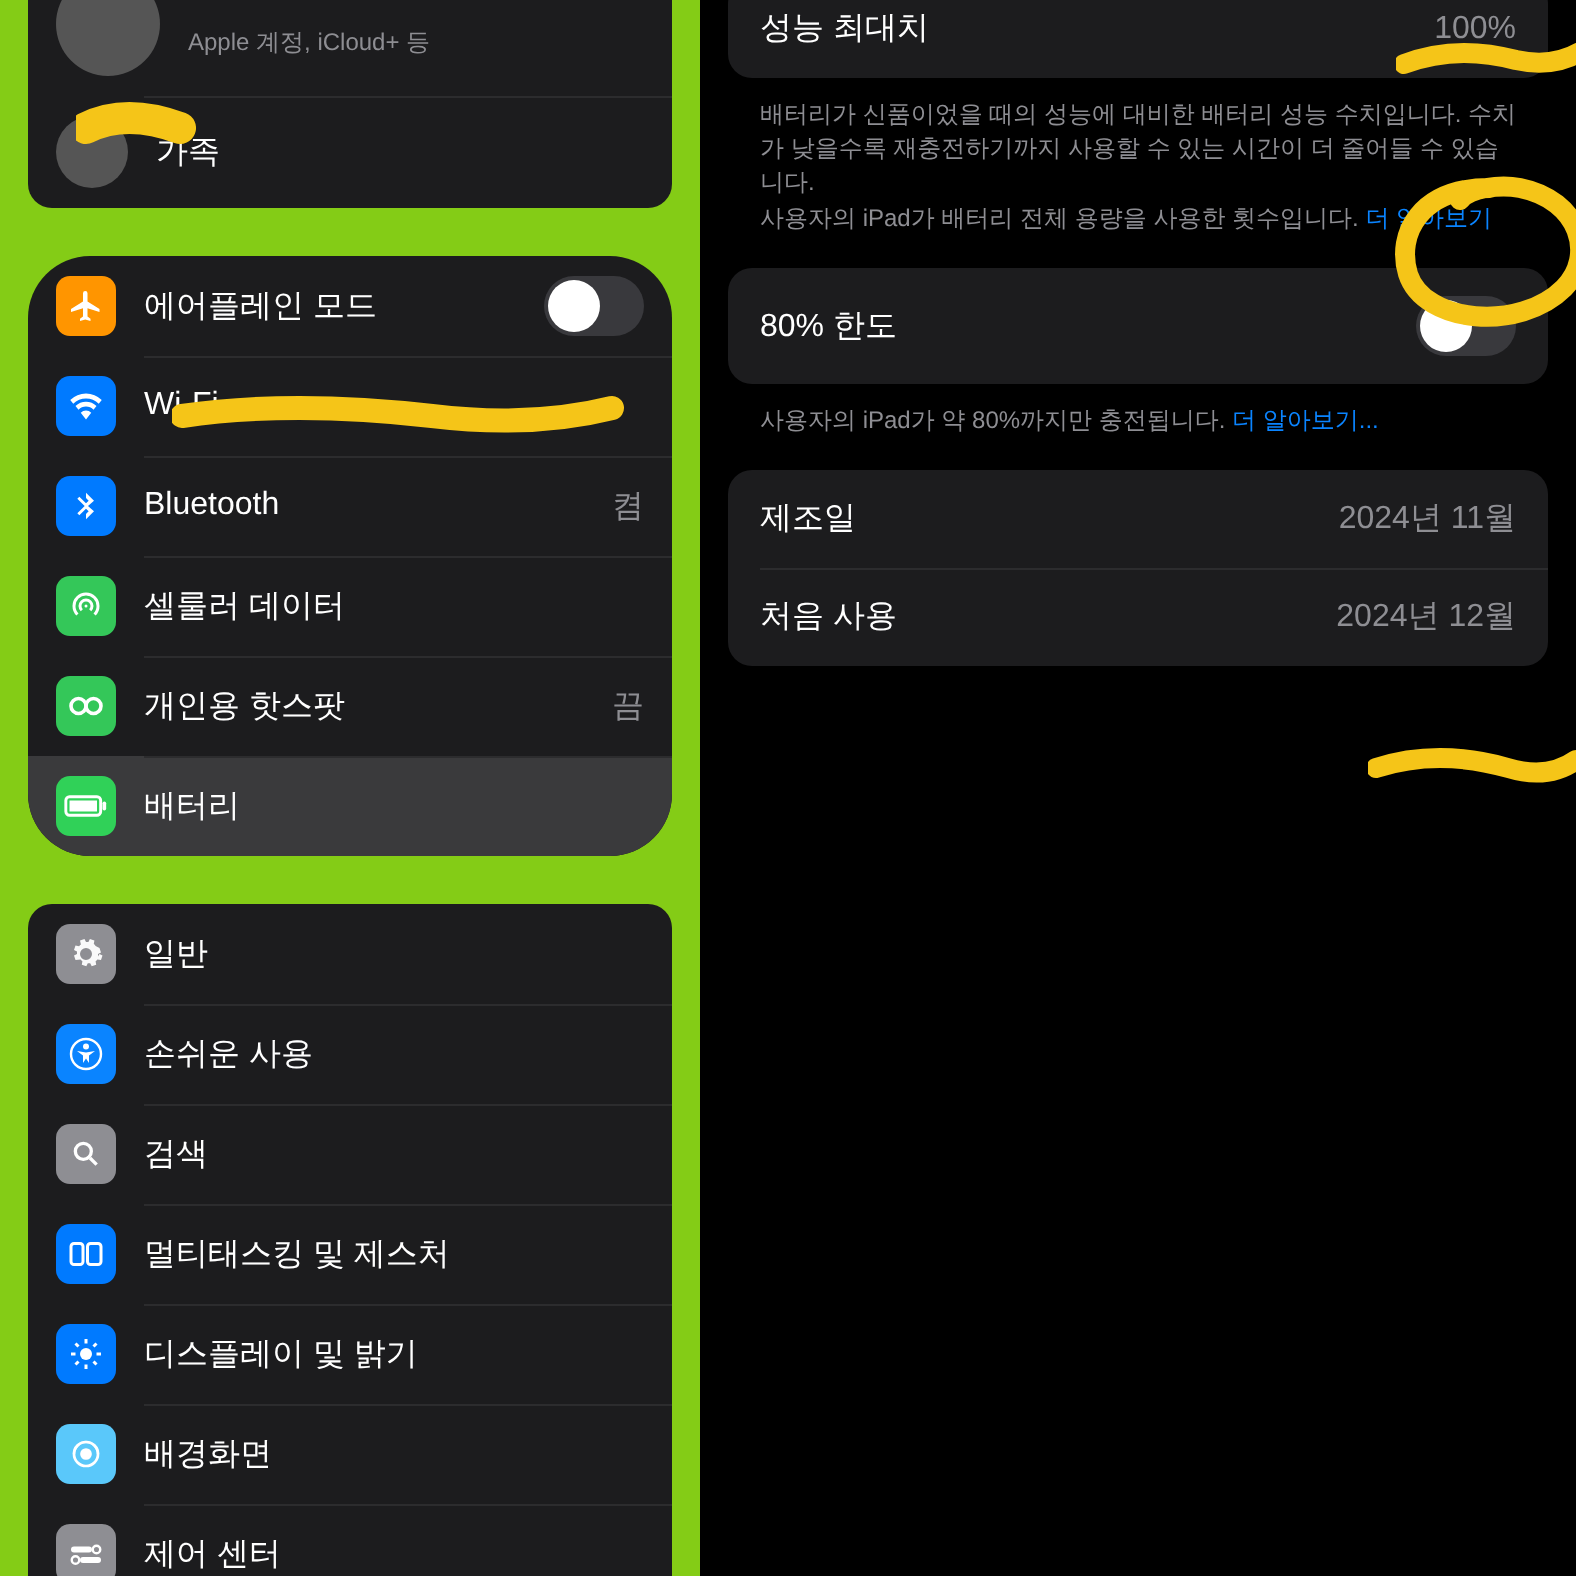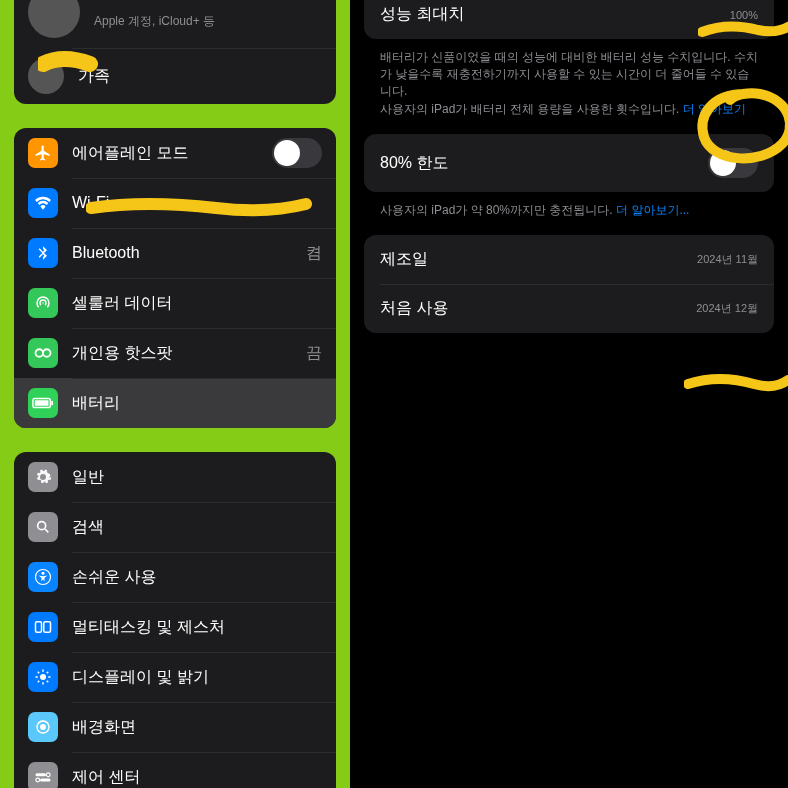--- a/index.html
+++ b/index.html
@@ -105,21 +105,21 @@
   .m-row + .m-row::before {
     content: "";
     position: absolute;
     left: 16px;
     right: 0;
     top: 0;
     height: 1px;
     background: #2c2c2e;
   }
   .m-label { font-size: 16px; color: #fff; }
-  .m-value { font-size: 11px; color: #8e8e93; }
+  .m-value { font-size: 16px; color: #8e8e93; }
   .footer-text {
     font-size: 12px;
     color: #8e8e93;
     padding: 6px 16px 16px 16px;
     line-height: 1.4;
   }
   .footer-text a { color: #0a84ff; text-decoration: none; }
 
   
   .annot {
@@ -157,21 +157,21 @@
     </div>
 
     <svg class="annot" style="left:70px; top:-8px; width:230px; height:40px;" viewBox="0 0 230 40">
       <path d="M5 20 Q40 10 90 18 Q140 28 200 14" stroke="#f5c518" stroke-width="14" fill="none" stroke-linecap="round"></path>
     </svg>
     <svg class="annot" style="left:24px; top:70px; width:60px; height:34px;" viewBox="0 0 60 34">
       <path d="M5 18 Q25 8 52 18" stroke="#f5c518" stroke-width="16" fill="none" stroke-linecap="round"></path>
     </svg>
   </div>
 
-  <div class="group" style="position:relative;">
+  <div class="group" style="position:relative;border-radius:31px;">
     <div class="row">
       <div class="icon bg-orange">
         <svg width="18" height="18" viewBox="0 0 24 24" fill="#fff">
             <path d="M21 16v-2l-8-5V3.5a1.5 1.5 0 0 0-3 0V9l-8 5v2l8-2.5V19l-2 1.5V22l3.5-1 3.5 1v-1.5L13 19v-5.5l8 2.5z"></path>
           </svg>
       </div>
       <span class="label">에어플레인 모드</span>
       <div class="spacer"></div>
       <div class="toggle">
           <div class="knob"></div>
@@ -236,37 +236,37 @@
   <div class="group">
     <div class="row">
       <div class="icon bg-gray">
         <svg width="18" height="18" viewBox="0 0 24 24" fill="#fff">
             <path d="M12 8a4 4 0 1 0 0 8 4 4 0 0 0 0-8zm9 4l2 1-1 3-2.4-.4a8 8 0 0 1-1.2 1.2l.4 2.4-3 1-1-2a8 8 0 0 1-1.6 0l-1 2-3-1 .4-2.4a8 8 0 0 1-1.2-1.2L5 16l-1-3 2-1a8 8 0 0 1 0-1.6l-2-1 1-3 2.4.4a8 8 0 0 1 1.2-1.2L8 3l3-1 1 2a8 8 0 0 1 1.6 0l1-2 3 1-.4 2.4a8 8 0 0 1 1.2 1.2L21 8l1 3-2 1a8 8 0 0 1 0 1.6z" opacity="0.95"></path>
           </svg>
       </div>
       <span class="label">일반</span>
     </div>
     <div class="row">
+      <div class="icon bg-blue2">
+        <svg width="18" height="18" viewBox="0 0 24 24" fill="#fff">
+            <circle cx="12" cy="12" r="10" fill="none" stroke="#fff" stroke-width="1.6"></circle>
+            <circle cx="12" cy="7" r="2"></circle>
+            <path d="M6 10l6 1 6-1-4 3v5l-2-3-2 3v-5z"></path>
+          </svg>
+      </div>
+      <span class="label">손쉬운 사용</span>
+    </div>
+    <div class="row">
       <div class="icon bg-gray">
         <svg width="16" height="16" viewBox="0 0 24 24" fill="none" stroke="#fff" stroke-width="2.5">
             <circle cx="10" cy="10" r="6"></circle>
             <path d="M15 15l5 5"></path>
           </svg>
       </div>
       <span class="label">검색</span>
-    </div>
-    <div class="row">
-      <div class="icon bg-blue2">
-        <svg width="18" height="18" viewBox="0 0 24 24" fill="#fff">
-            <circle cx="12" cy="12" r="10" fill="none" stroke="#fff" stroke-width="1.6"></circle>
-            <circle cx="12" cy="7" r="2"></circle>
-            <path d="M6 10l6 1 6-1-4 3v5l-2-3-2 3v-5z"></path>
-          </svg>
-      </div>
-      <span class="label">손쉬운 사용</span>
     </div>
     <div class="row">
       <div class="icon bg-blue">
         <svg width="18" height="14" viewBox="0 0 24 18" fill="none" stroke="#fff" stroke-width="2">
             <rect x="2" y="2" width="8" height="14" rx="2"></rect>
             <rect x="13" y="2" width="9" height="14" rx="2"></rect>
           </svg>
       </div>
       <span class="label">멀티태스킹 및 제스처</span>
     </div>

